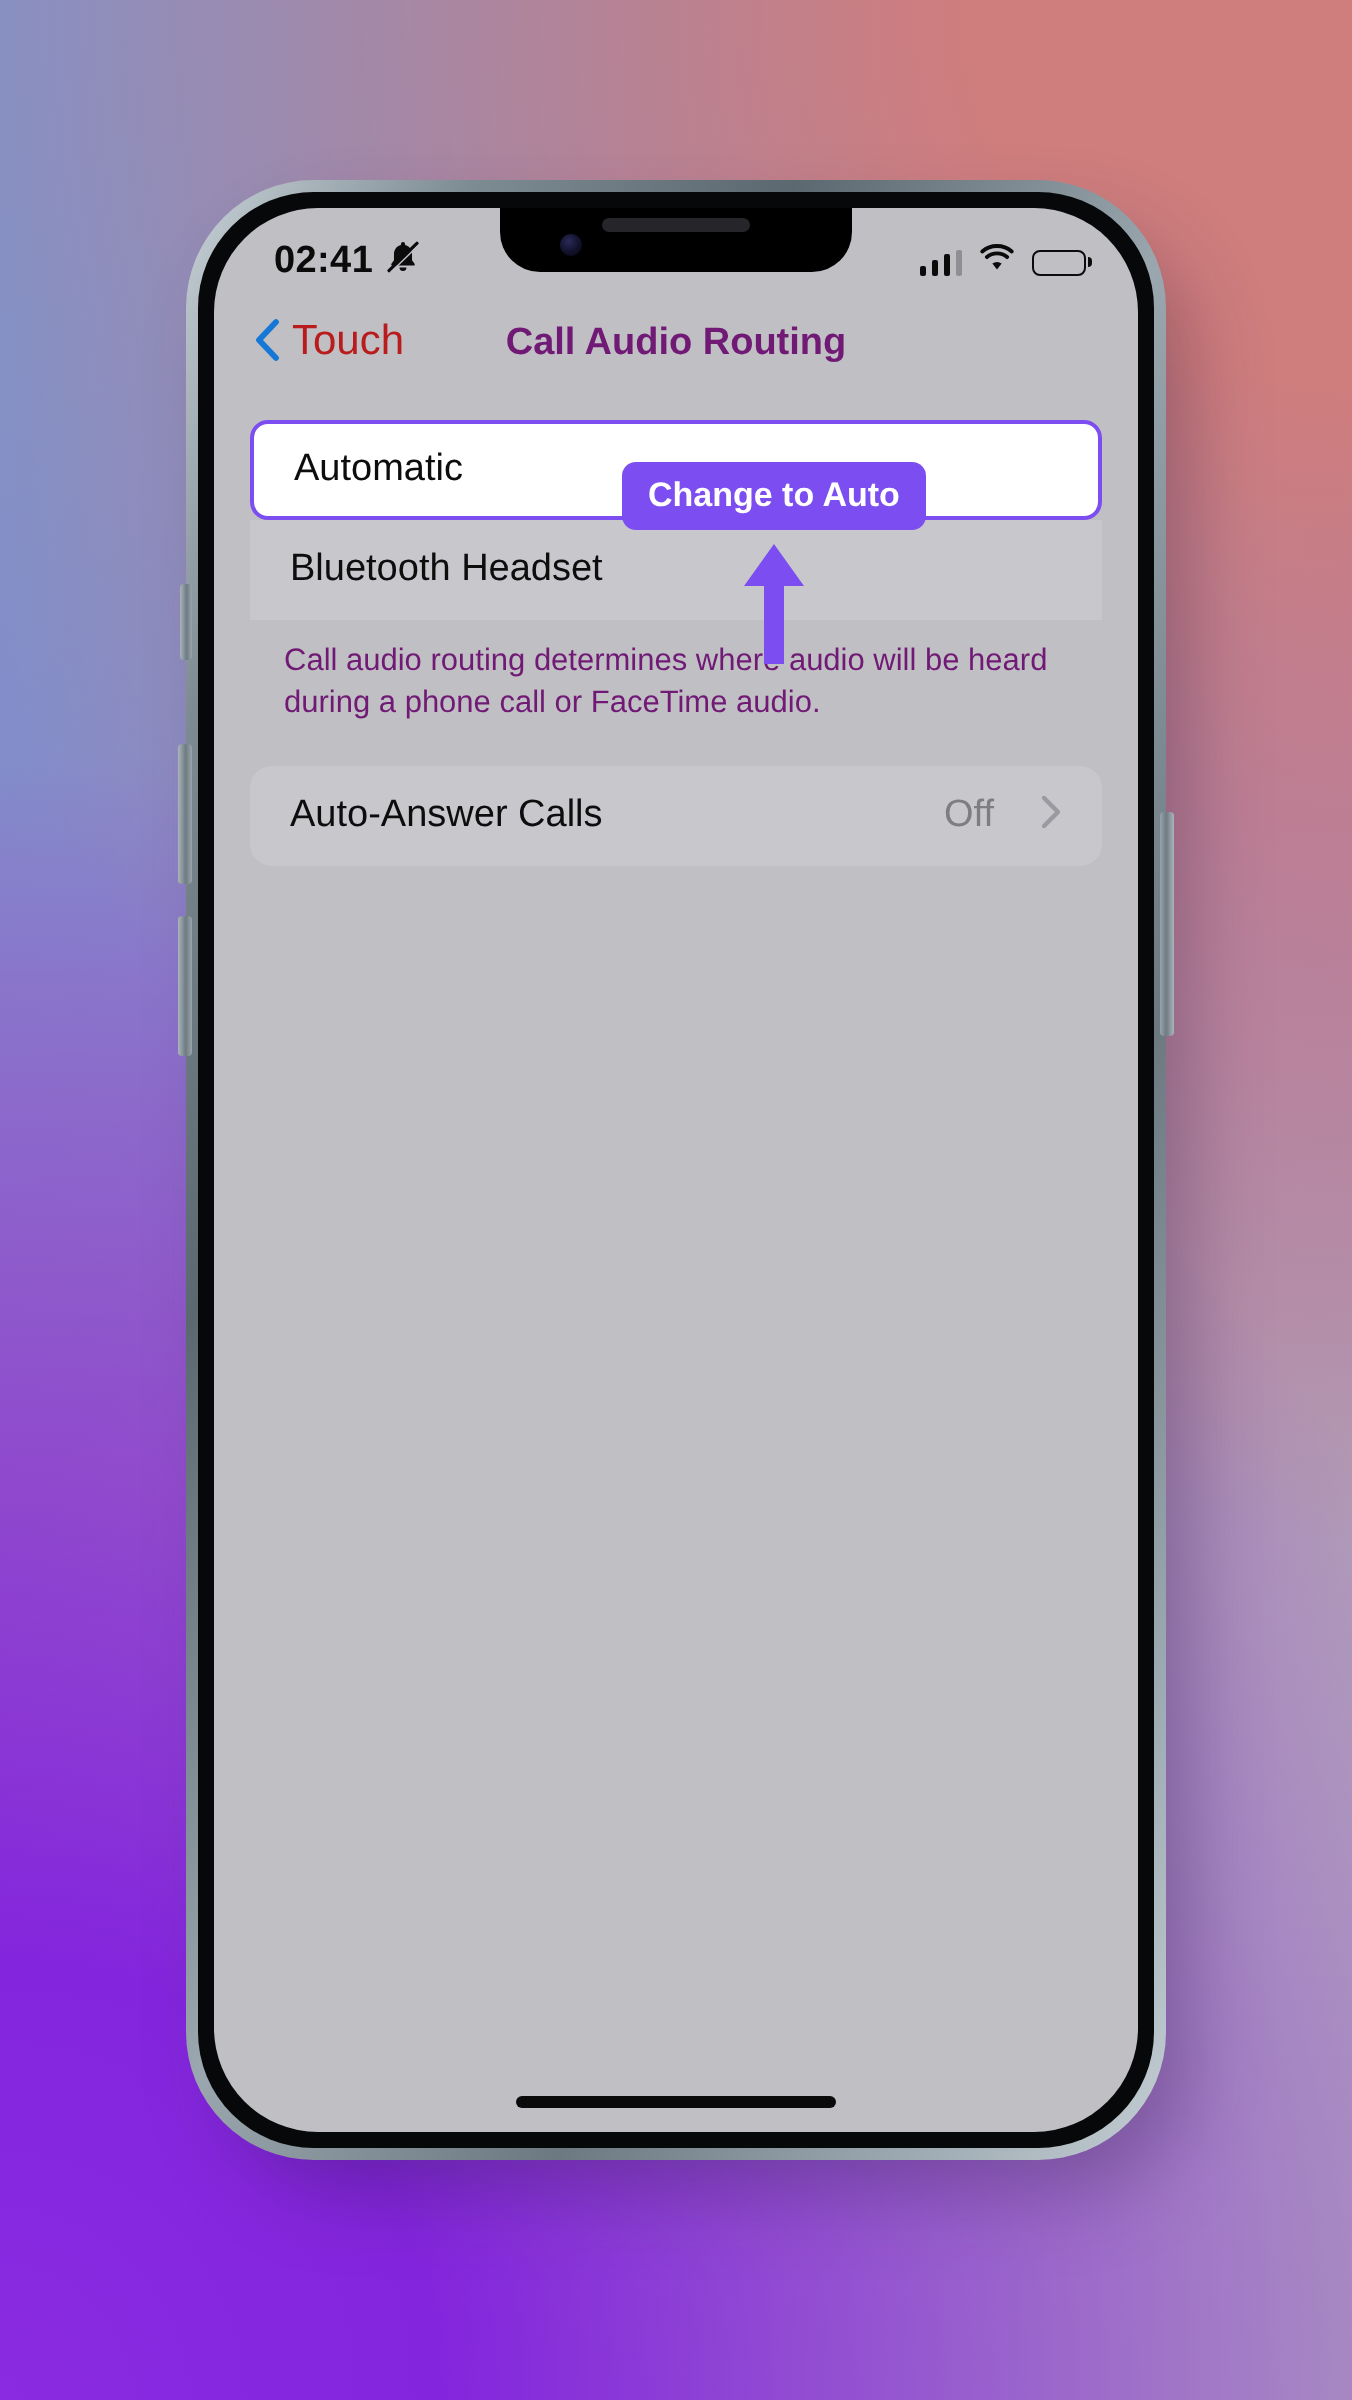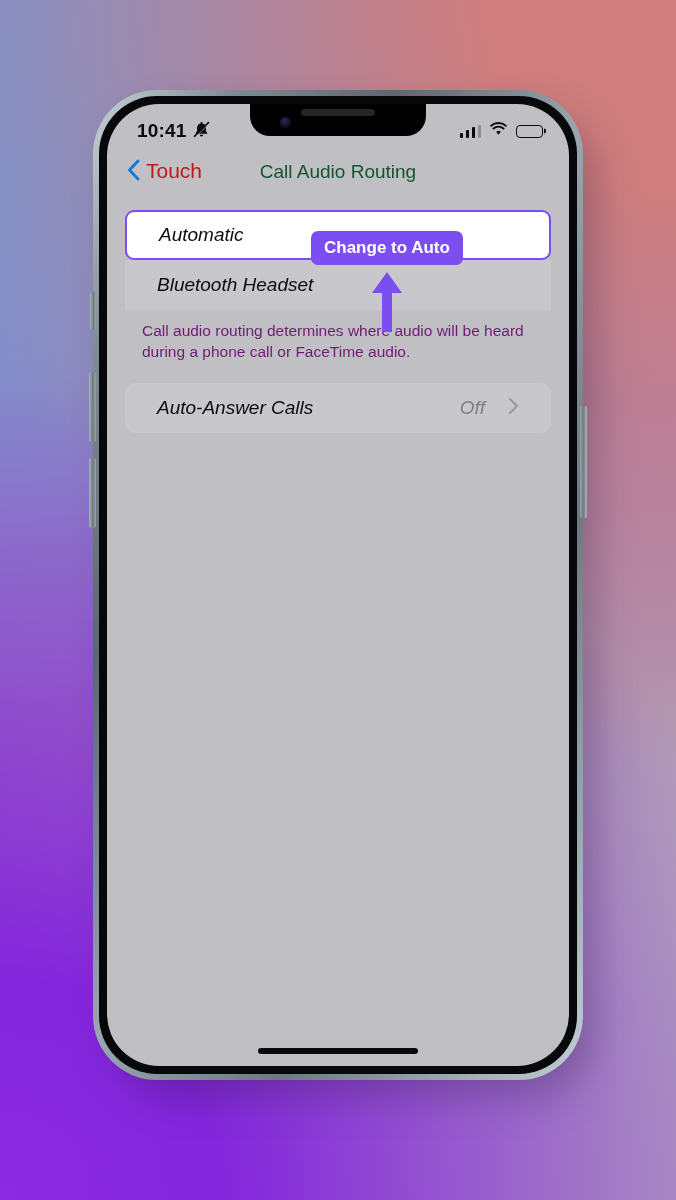--- a/index.html
+++ b/index.html
@@ -193,22 +193,22 @@
     color: #b91c1c;
     cursor: pointer;
     z-index: 5;
   }
   .back-label { font-size: 21px; }
   .nav-title {
     position: absolute;
     left: 0; right: 0;
     text-align: center;
     font-size: 19px;
-    font-weight: normal;
-    color: #14532d;
+    font-weight: bold;
+    color: #701a75;
     pointer-events: none;
   }
 
   
   .content {
     flex: 1 1 auto;
     position: relative;
     padding: 14px 18px 0 18px;
   }
 
@@ -216,26 +216,25 @@
     border-radius: 11px;
     overflow: visible;
     position: relative;
   }
 
   .row {
     position: relative;
     height: 50px;
     display: flex;
     align-items: center;
-    padding: 0 32px;
+    padding: 0 20px;
     background: #c8c8cc;
     font-size: 19px;
     color: #0d0d0e;
     cursor: pointer;
-    font-style: italic;
   }
   .row:first-child { border-top-left-radius: 11px; border-top-right-radius: 11px; }
   .row:last-child  { border-bottom-left-radius: 11px; border-bottom-right-radius: 11px; }
 
   .row .label { flex: 1 1 auto; }
 
   
   .row.highlight {
     background: #ffffff;
     border: 2.5px solid #7c4df0;
@@ -330,21 +329,21 @@
 
     <div class="screen">
 
       <div class="notch">
         <div class="notch-speaker"></div>
         <div class="notch-camera"></div>
       </div>
 
       <div class="status-bar">
         <div class="status-left">
-          <span class="status-time">10:41</span>
+          <span class="status-time">02:41</span>
           <span>
             <svg width="19" height="19" viewBox="0 0 24 24">
               <path d="M12 2.5a1.3 1.3 0 0 1 1.3 1.3v.6c2.6.6 4.4 2.9 4.4 5.7v4l1.6 2.2c.3.4 0 1-.5 1H5.2c-.5 0-.8-.6-.5-1l1.6-2.2v-4c0-2.8 1.8-5.1 4.4-5.7v-.6A1.3 1.3 0 0 1 12 2.5z" fill="#0b0b0c"></path>
               <path d="M9.8 18.6h4.4a2.2 2.2 0 0 1-4.4 0z" fill="#0b0b0c"></path>
               <line x1="3.2" y1="20.6" x2="20.8" y2="3.4" stroke="#0b0b0c" stroke-width="2.1" stroke-linecap="round"></line>
               <line x1="3.2" y1="20.6" x2="20.8" y2="3.4" stroke="#c0c0c4" stroke-width="0.9" stroke-linecap="round" transform="translate(1.1,1.1)"></line>
             </svg>
           </span>
         </div>
 

